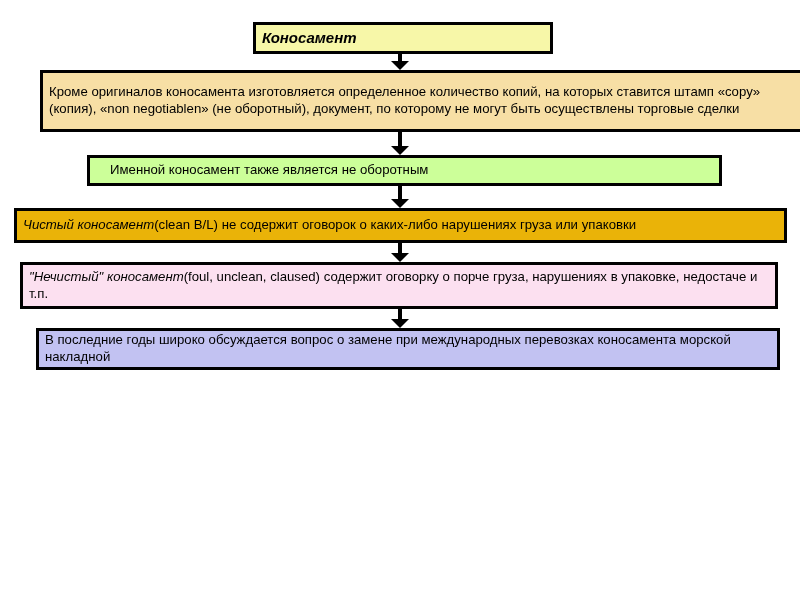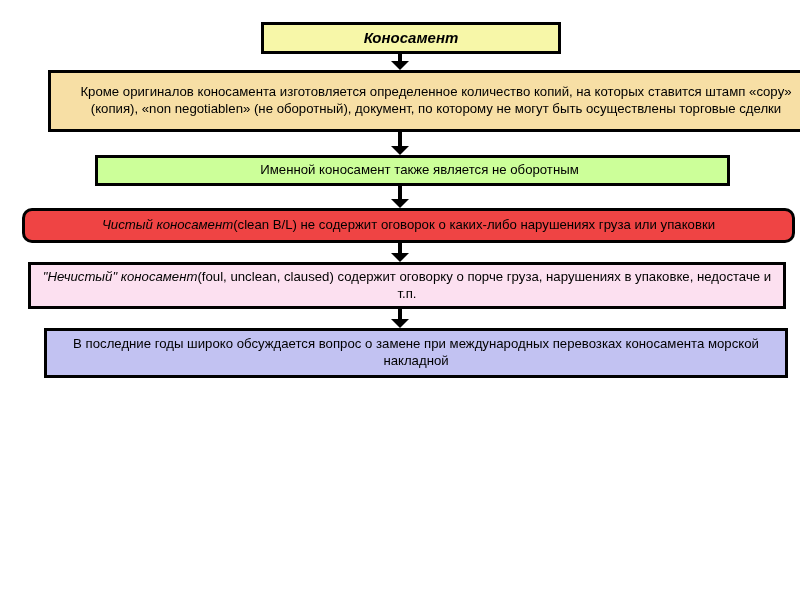--- a/index.html
+++ b/index.html
@@ -12,39 +12,37 @@
   }
   #canvas{position:relative;width:800px;height:600px;}
 
   .node{
     position:absolute;
     box-sizing:border-box;
     border:3px solid #000000;
     display:flex;
     align-items:center;
     justify-content:center;
-    text-align:center;
     color:#000000;
     line-height:1.28;
-    margin-left:8px;
   }
   .node .txt{
     display:block;
     width:100%;
     padding:0 6px;
     box-sizing:border-box;
   }
 
   
   #n-title{ left:253px; top:22px;  width:300px; height:32px; font-size:15px; font-weight:bold; font-style:italic; }
   #n-copies{ left:40px;  top:70px;  width:776px; height:62px; font-size:13.2px; }
   #n-named{ left:87px;  top:155px; width:635px; height:31px; font-size:13.2px; }
   #n-clean{ left:14px;  top:208px; width:773px; height:35px; font-size:13.2px; }
   #n-foul{  left:20px;  top:262px; width:758px; height:47px; font-size:13.2px; }
-  #n-last{  left:36px;  top:328px; width:744px; height:50px; font-size:13.2px; }
+  #n-last{  left:36px;  top:328px; width:744px; height:42px; font-size:13.2px; }
 
   .ital{font-style:italic;}
 
   
   .arrow{position:absolute;width:18px;}
   .arrow .stem{
     position:absolute;left:7px;top:0;width:4px;background:#000;
   }
   .arrow .head{
     position:absolute;left:0;width:0;height:0;
@@ -97,21 +95,21 @@
 
   <div class="node" id="n-named" style="background:#CCFF99;padding-left:14px;">
     <span class="txt">Именной коносамент также является не оборотным</span>
   </div>
 
   <div class="arrow" id="a3">
     <div class="stem"></div>
     <div class="head"></div>
   </div>
 
-  <div class="node" id="n-clean" style="background:#ef4444;border-radius:10px;">
+  <div class="node" id="n-clean" style="background:#eab308;">
     <span class="txt"><span class="ital">Чистый  коносамент</span><span>(clean B/L) не содержит оговорок  о  каких-либо   нарушениях  груза или упаковки</span></span>
   </div>
 
   <div class="arrow" id="a4">
     <div class="stem"></div>
     <div class="head"></div>
   </div>
 
   <div class="node" id="n-foul" style="background:#FCE0F0;">
     <span class="txt"><span class="ital">"Нечистый"  коносамент</span><span>(foul,  unclean,   claused) содержит оговорку о порче груза, нарушениях</span>

